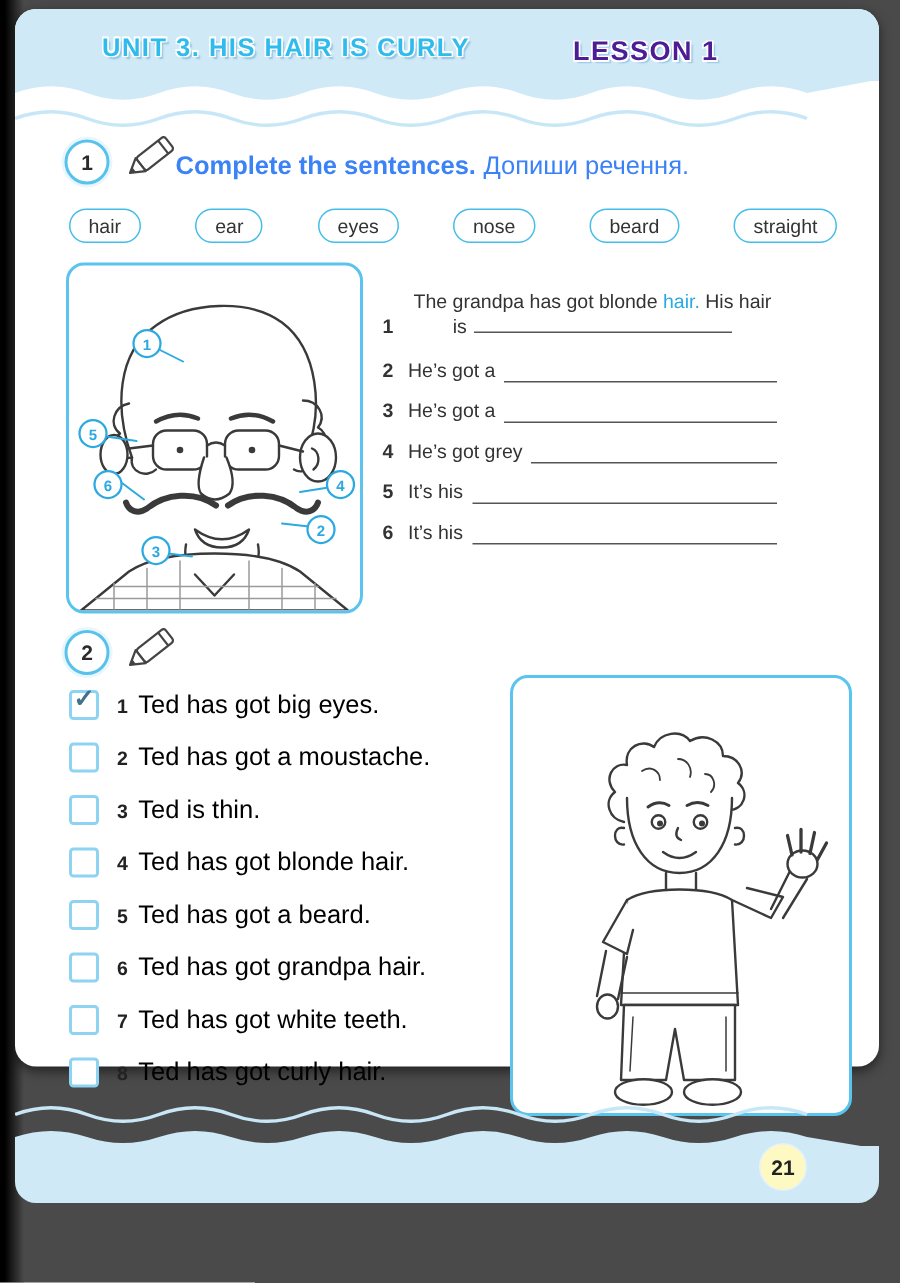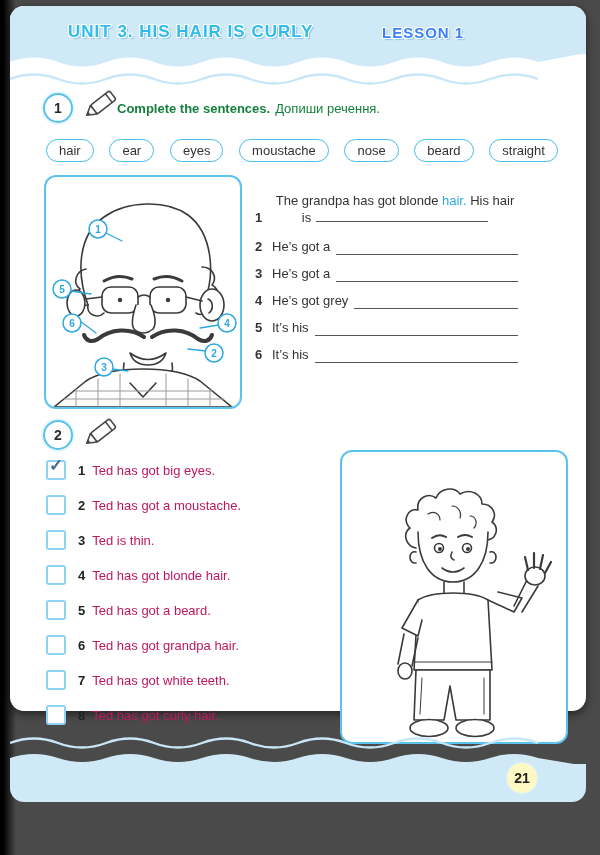--- a/index.html
+++ b/index.html
@@ -17,32 +17,32 @@
   .band-bottom{position:absolute;left:0;top:758px;width:576px;height:38px;
     background:#cfe9f7;border-radius:0 0 14px 14px;}
   .wave{position:absolute;left:0;width:576px;height:18px;}
   .w-fill-top{top:47px;}
   .w-line-top{top:64px;}
   .w-line-bottom{top:728px;}
   .w-fill-bottom{top:744px;height:16px;}
   .unit-title{position:absolute;left:58px;top:16px;font-size:17px;font-weight:bold;
     letter-spacing:1px;color:#2fbcec;
     text-shadow:1px 1px 0 #fff,-1px -1px 0 #fff,1px -1px 0 #fff,-1px 1px 0 #fff,2px 2px 1px rgba(40,130,190,.35);}
-  .lesson-label{position:absolute;left:372px;top:18px;font-size:15px;font-weight:bold;
-    letter-spacing:1px;color:#3b82f6;
+  .lesson-label{position:absolute;left:372px;top:18px;font-size:18px;font-weight:bold;
+    letter-spacing:1px;color:#4c1d95;
     text-shadow:1px 1px 0 #fff,-1px -1px 0 #fff,1px -1px 0 #fff,-1px 1px 0 #fff,2px 2px 1px rgba(40,130,190,.35);}
   .badge{position:absolute;width:26px;height:26px;border-radius:50%;background:#fff;
     border:2px solid #59c2ec;display:flex;align-items:center;justify-content:center;
     font-size:14px;font-weight:bold;color:#2b2b2b;box-shadow:0 0 0 2px #e8f6fd;}
   .badge1{left:33px;top:87px;}
   .badge2{left:33px;top:414px;}
   .pencil{position:absolute;width:44px;height:36px;}
   .pencil1{left:70px;top:80px;}
   .pencil2{left:70px;top:408px;}
-  .ex-title{position:absolute;font-size:13px;color:#15803d;}
+  .ex-title{position:absolute;font-size:17px;color:#3b82f6;}
   .ex-title b{margin-right:5px;}
   .ex1-title{left:107px;top:95px;}
   .ex2-title{left:107px;top:423px;}
   .word-row{position:absolute;left:36px;top:133px;width:512px;display:flex;
     justify-content:space-between;}
   .pill{border:1.6px solid #45bdea;border-radius:13px;padding:3px 12px;font-size:13px;
     color:#333;background:#fff;white-space:nowrap;text-align:center;}
   .figure{position:absolute;border:2px solid #5ac4ee;border-radius:12px;background:#fff;overflow:hidden;}
   .fig1{left:34px;top:169px;width:194px;height:230px;}
   .fig2{left:330px;top:444px;width:224px;height:290px;}
@@ -54,21 +54,21 @@
   .sent-multi{margin-bottom:12px;}
   .stext{flex:1;text-align:center;}
   .hl{color:#2ba9e0;}
   .blank-inline{display:inline-block;width:172px;border-bottom:1.3px solid #555;height:3px;margin-left:5px;}
   .checklist{position:absolute;left:36px;top:455px;width:280px;}
   .check-row{display:flex;align-items:center;height:18px;margin-bottom:17px;}
   .cb{width:16px;height:16px;border:2px solid #8ed4f2;border-radius:3px;background:#fff;
     margin-right:12px;position:relative;flex:none;}
   .cb .mark{position:absolute;top:-7px;left:1px;font-size:17px;font-weight:bold;color:#44708a;}
   .inum{font-weight:bold;font-size:13px;margin-right:7px;color:#222;}
-  .itext{font-size:13px;color:#be185d;white-space:nowrap;}
+  .itext{font-size:17px;color:#000000;white-space:nowrap;}
   .page-num{position:absolute;left:496px;top:756px;width:30px;height:30px;border-radius:50%;
     background:#fef9c3;border:1px solid #e3f2fb;display:flex;align-items:center;justify-content:center;
     font-size:14px;font-weight:bold;color:#222;}
 </style>
 </head>
 <body>
 
 <div class="spine"></div>
 
 <div class="page">
@@ -94,21 +94,20 @@
     </g>
   </svg>
   <div class="ex-title ex1-title">
     <b>Complete the sentences.</b><span>Допиши речення.</span>
   </div>
 
   <div class="word-row">
     <span class="pill">hair</span>
     <span class="pill">ear</span>
     <span class="pill">eyes</span>
-    <span class="pill">moustache</span>
     <span class="pill">nose</span>
     <span class="pill">beard</span>
     <span class="pill">straight</span>
   </div>
 
   <div class="figure fig1">
     <svg viewBox="0 0 194 230">
       <g stroke="#3a3a3a" stroke-width="1.6" fill="none" stroke-linecap="round" stroke-linejoin="round">
 
         <path d="M42,128 C30,95 32,58 58,40 C80,24 120,22 142,38 C166,56 170,96 158,126"></path>

